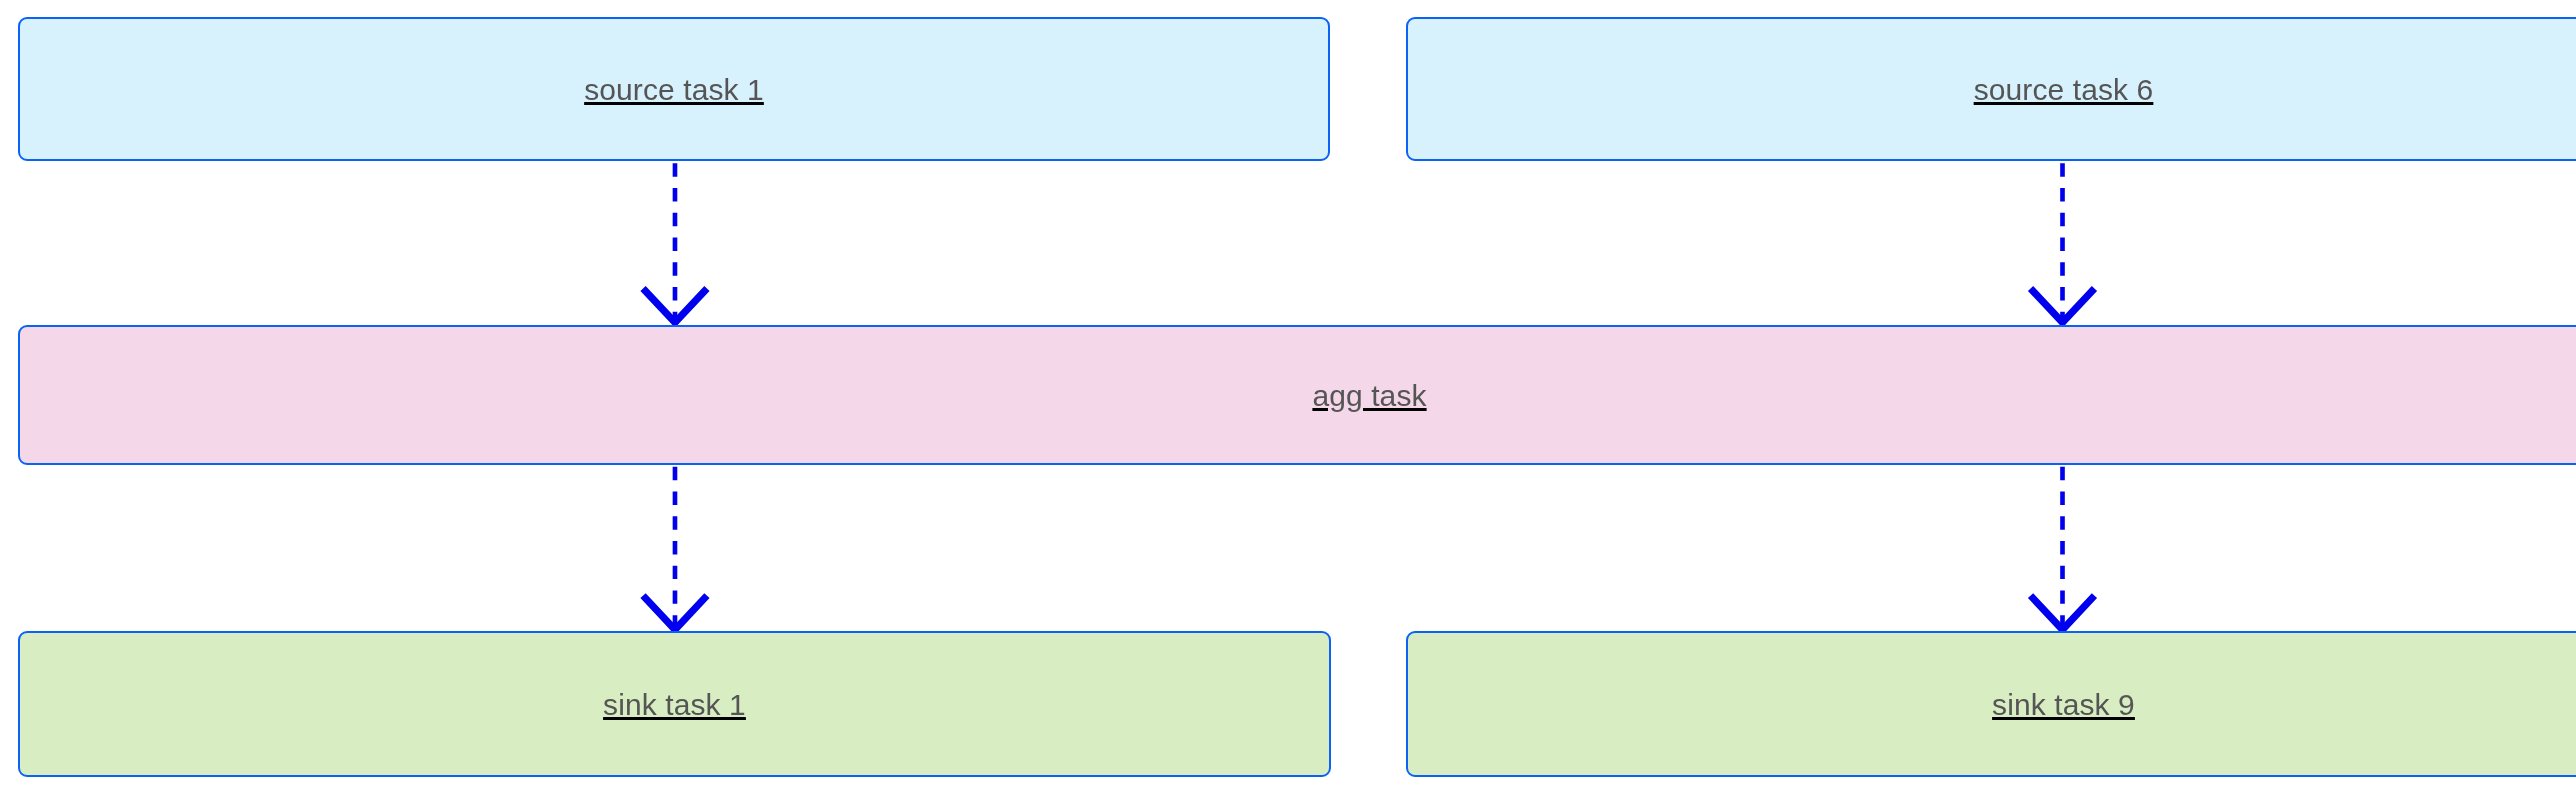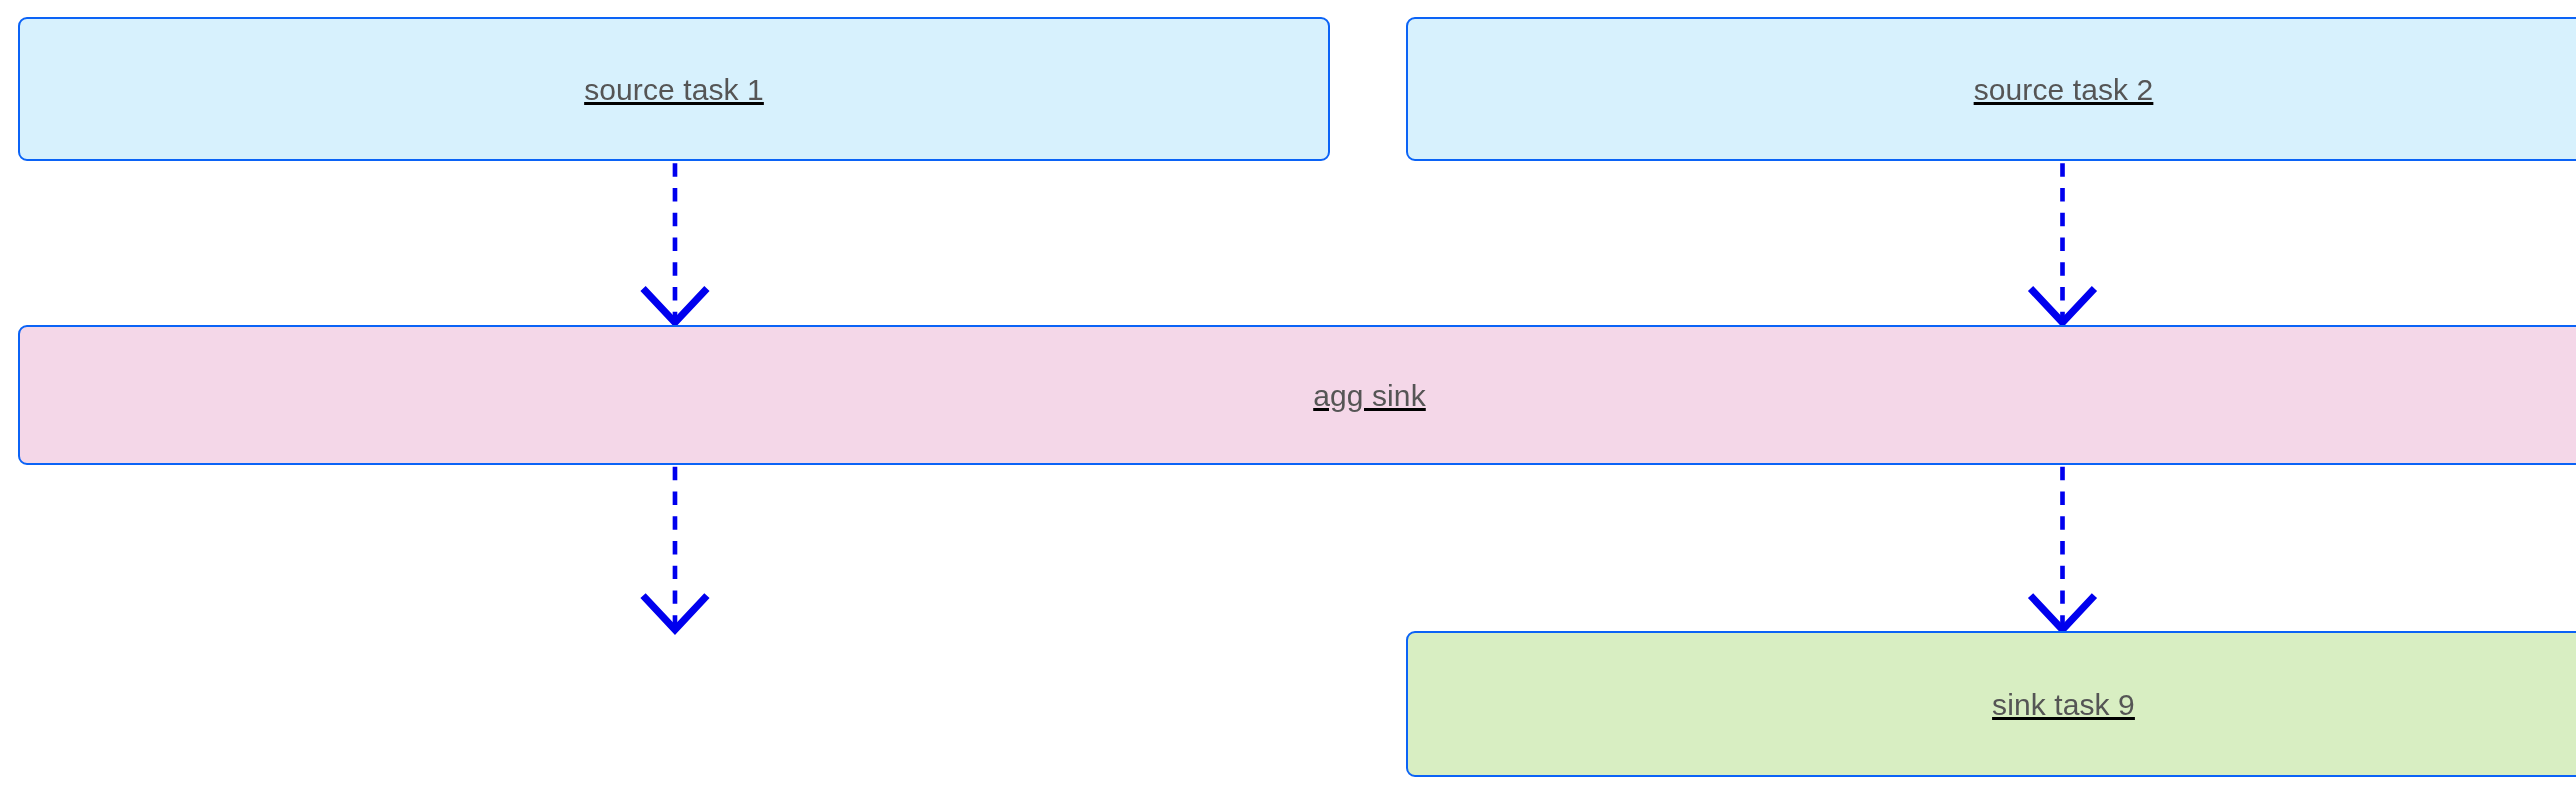--- a/index.html
+++ b/index.html
@@ -75,26 +75,29 @@
       <line x1="4003" y1="906" x2="4003" y2="1222" stroke="#0000ee" stroke-width="9" stroke-dasharray="26 22" stroke-linecap="butt"></line>
       <polyline points="3941,1156 4003,1222 4065,1156" fill="none" stroke="#0000ee" stroke-width="14" stroke-linecap="butt" stroke-linejoin="miter"></polyline>
     </g>
   </svg>
 
   <div class="node source" style="left:18px; top:17px; width:1312px; height:144px;">
     <span class="node-label">source task 1</span>
   </div>
 
   <div class="node source" style="left:1406px; top:17px; width:1315px; height:144px;">
-    <span class="node-label">source task 2</span>
+    <span class="node-label">source task 6</span>
   </div>
 
   <div class="node agg" style="left:18px; top:325px; width:2703px; height:140px;">
-    <span class="node-label">agg sink</span>
+    <span class="node-label">agg task</span>
   </div>
 
+  <div class="node sink" style="left:18px; top:631px; width:1313px; height:146px;">
+    <span class="node-label">sink task 1</span>
+  </div>
 
   <div class="node sink" style="left:1406px; top:631px; width:1315px; height:146px;">
     <span class="node-label">sink task 9</span>
   </div>
 
 </div>
 
 
 </body></html>

